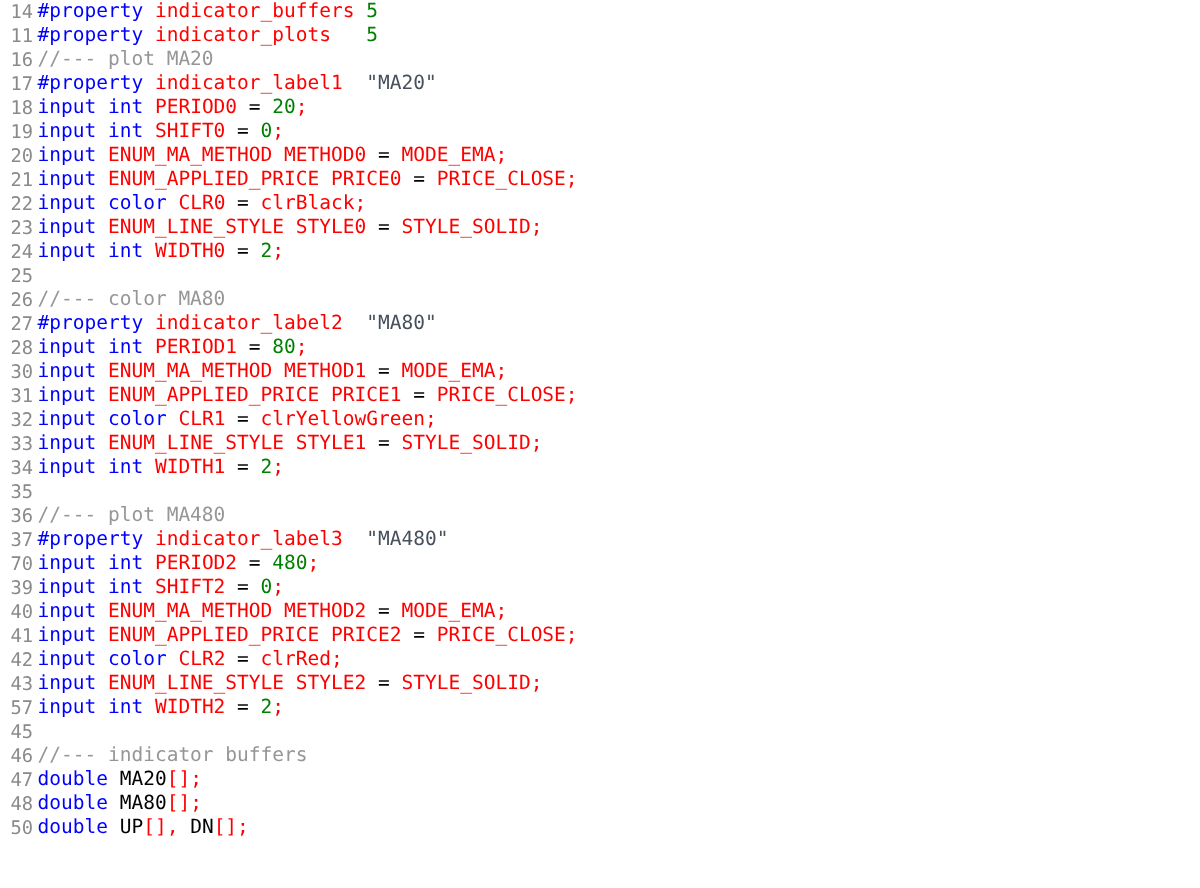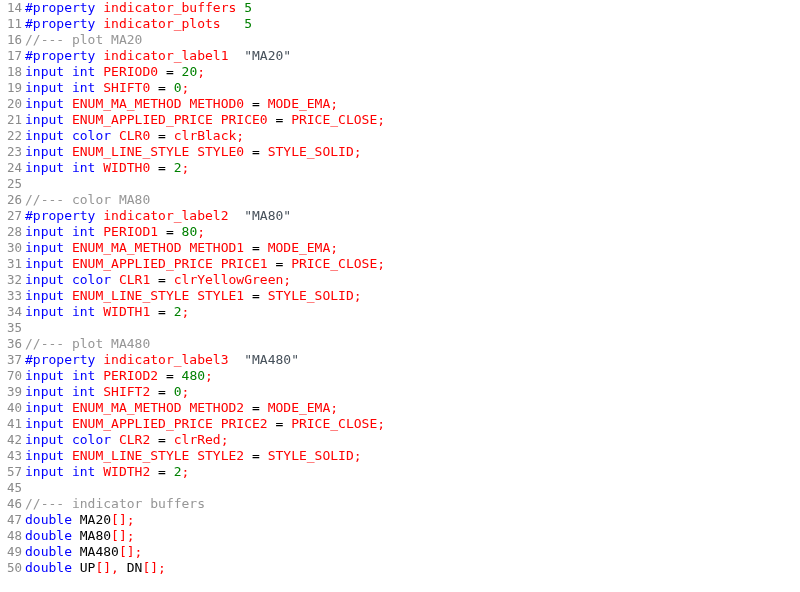--- a/index.html
+++ b/index.html
@@ -93,16 +93,15 @@
       <div class="code-line"><span class="gutter">39</span><span class="line-content"><span class="t-kw">input</span><span class="t-txt"> </span><span class="t-kw">int</span><span class="t-txt"> </span><span class="t-id">SHIFT2</span><span class="t-txt"> </span><span class="t-op">=</span><span class="t-txt"> </span><span class="t-num">0</span><span class="t-pun">;</span></span></div>
       <div class="code-line"><span class="gutter">40</span><span class="line-content"><span class="t-kw">input</span><span class="t-txt"> </span><span class="t-id">ENUM_MA_METHOD</span><span class="t-txt"> </span><span class="t-id">METHOD2</span><span class="t-txt"> </span><span class="t-op">=</span><span class="t-txt"> </span><span class="t-id">MODE_EMA</span><span class="t-pun">;</span></span></div>
       <div class="code-line"><span class="gutter">41</span><span class="line-content"><span class="t-kw">input</span><span class="t-txt"> </span><span class="t-id">ENUM_APPLIED_PRICE</span><span class="t-txt"> </span><span class="t-id">PRICE2</span><span class="t-txt"> </span><span class="t-op">=</span><span class="t-txt"> </span><span class="t-id">PRICE_CLOSE</span><span class="t-pun">;</span></span></div>
       <div class="code-line"><span class="gutter">42</span><span class="line-content"><span class="t-kw">input</span><span class="t-txt"> </span><span class="t-kw">color</span><span class="t-txt"> </span><span class="t-id">CLR2</span><span class="t-txt"> </span><span class="t-op">=</span><span class="t-txt"> </span><span class="t-id">clrRed</span><span class="t-pun">;</span></span></div>
       <div class="code-line"><span class="gutter">43</span><span class="line-content"><span class="t-kw">input</span><span class="t-txt"> </span><span class="t-id">ENUM_LINE_STYLE</span><span class="t-txt"> </span><span class="t-id">STYLE2</span><span class="t-txt"> </span><span class="t-op">=</span><span class="t-txt"> </span><span class="t-id">STYLE_SOLID</span><span class="t-pun">;</span></span></div>
       <div class="code-line"><span class="gutter">57</span><span class="line-content"><span class="t-kw">input</span><span class="t-txt"> </span><span class="t-kw">int</span><span class="t-txt"> </span><span class="t-id">WIDTH2</span><span class="t-txt"> </span><span class="t-op">=</span><span class="t-txt"> </span><span class="t-num">2</span><span class="t-pun">;</span></span></div>
       <div class="code-line"><span class="gutter">45</span><span class="line-content"></span></div>
       <div class="code-line"><span class="gutter">46</span><span class="line-content"><span class="t-cmt">//--- indicator buffers</span></span></div>
       <div class="code-line"><span class="gutter">47</span><span class="line-content"><span class="t-kw">double</span><span class="t-txt"> </span><span class="t-txt">MA20</span><span class="t-pun">[];</span></span></div>
       <div class="code-line"><span class="gutter">48</span><span class="line-content"><span class="t-kw">double</span><span class="t-txt"> </span><span class="t-txt">MA80</span><span class="t-pun">[];</span></span></div>
-      <div class="code-line"><span class="gutter">49</span><span class="line-content"><span class="t-kw">double</span><span class="t-txt"> </span><span class="t-txt">MA480</span><span class="t-pun">[];</span></span></div>
       <div class="code-line"><span class="gutter">50</span><span class="line-content"><span class="t-kw">double</span><span class="t-txt"> </span><span class="t-txt">UP</span><span class="t-pun">[],</span><span class="t-txt"> </span><span class="t-txt">DN</span><span class="t-pun">[];</span></span></div>
     </div>
 </div>
 
 </body></html>

